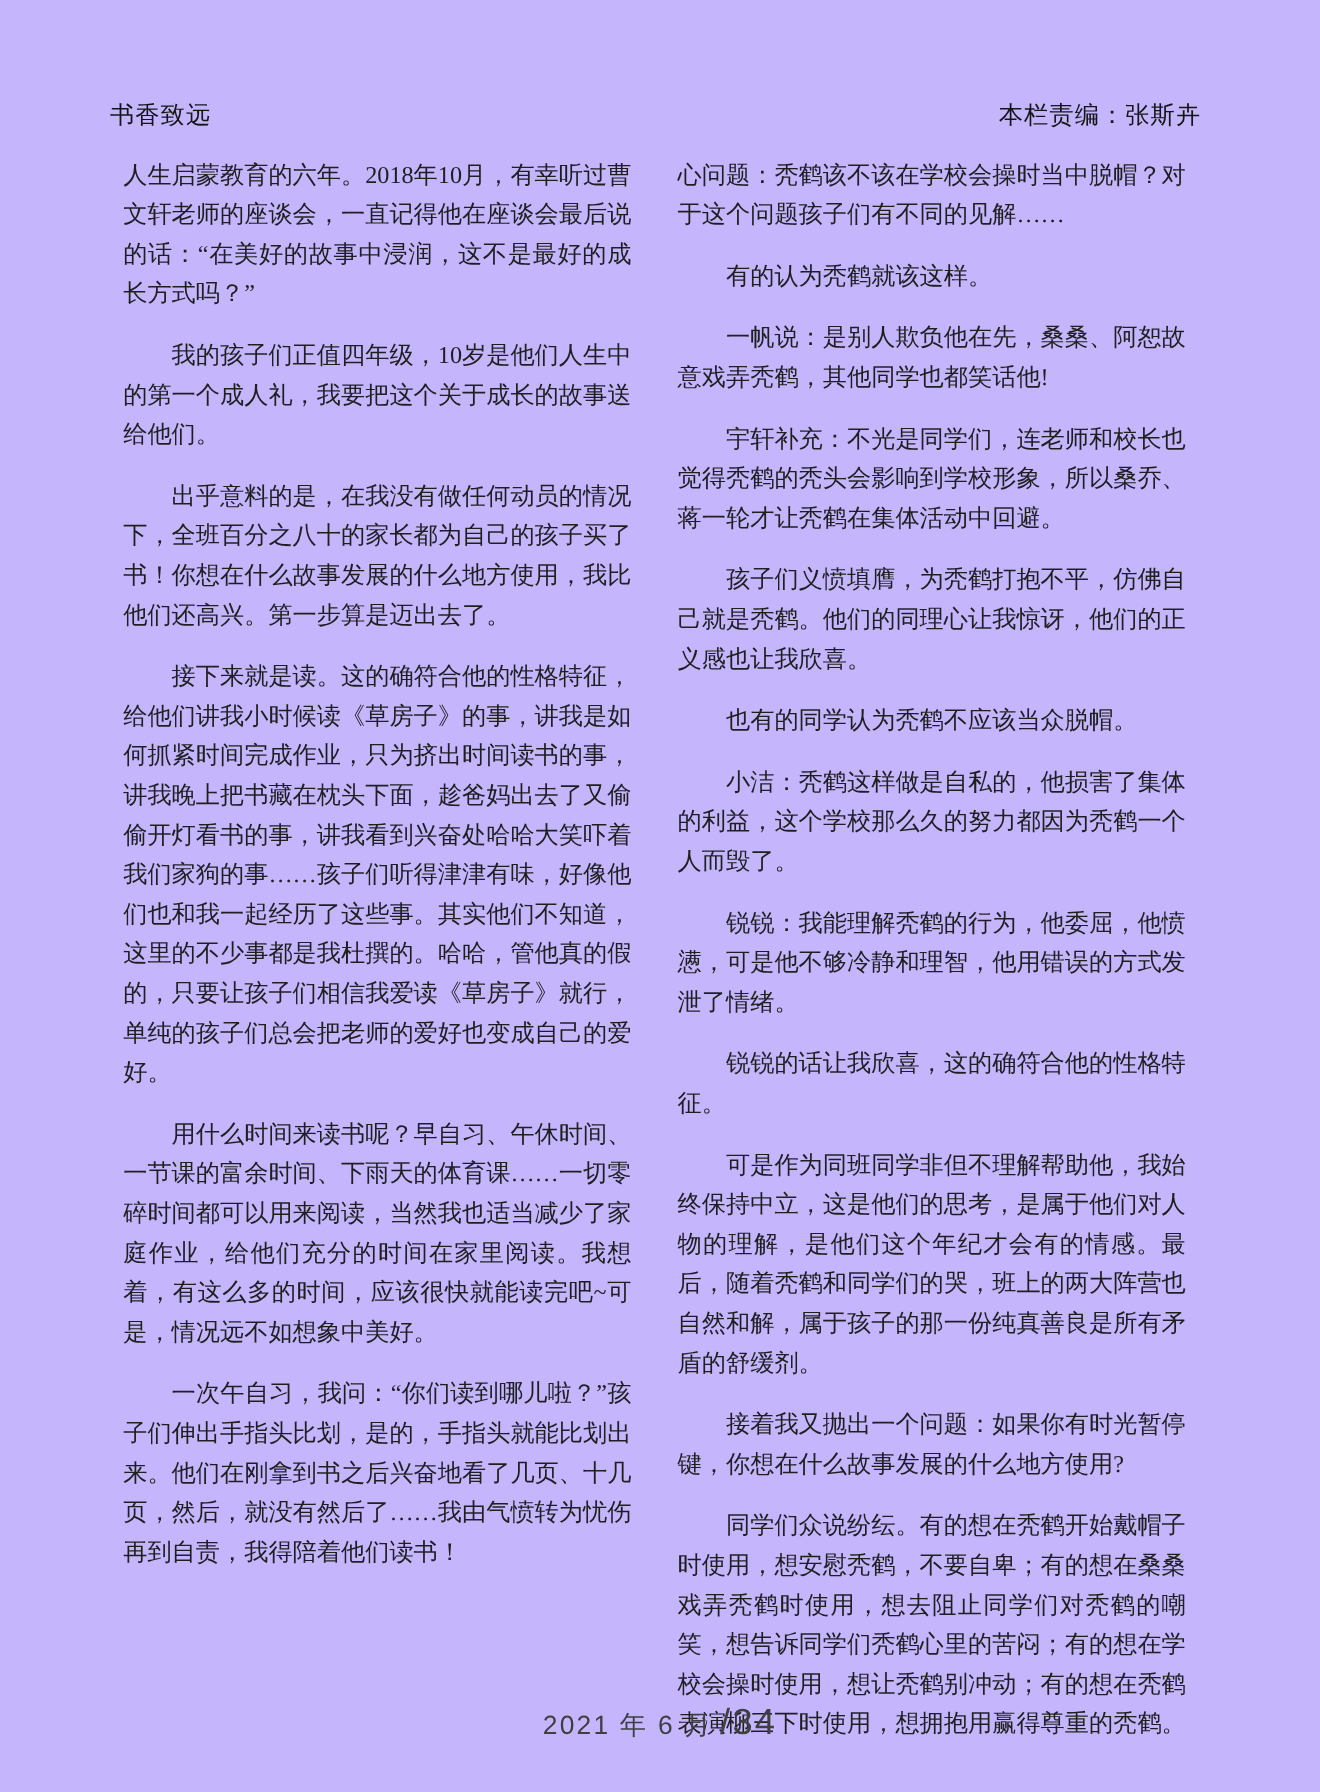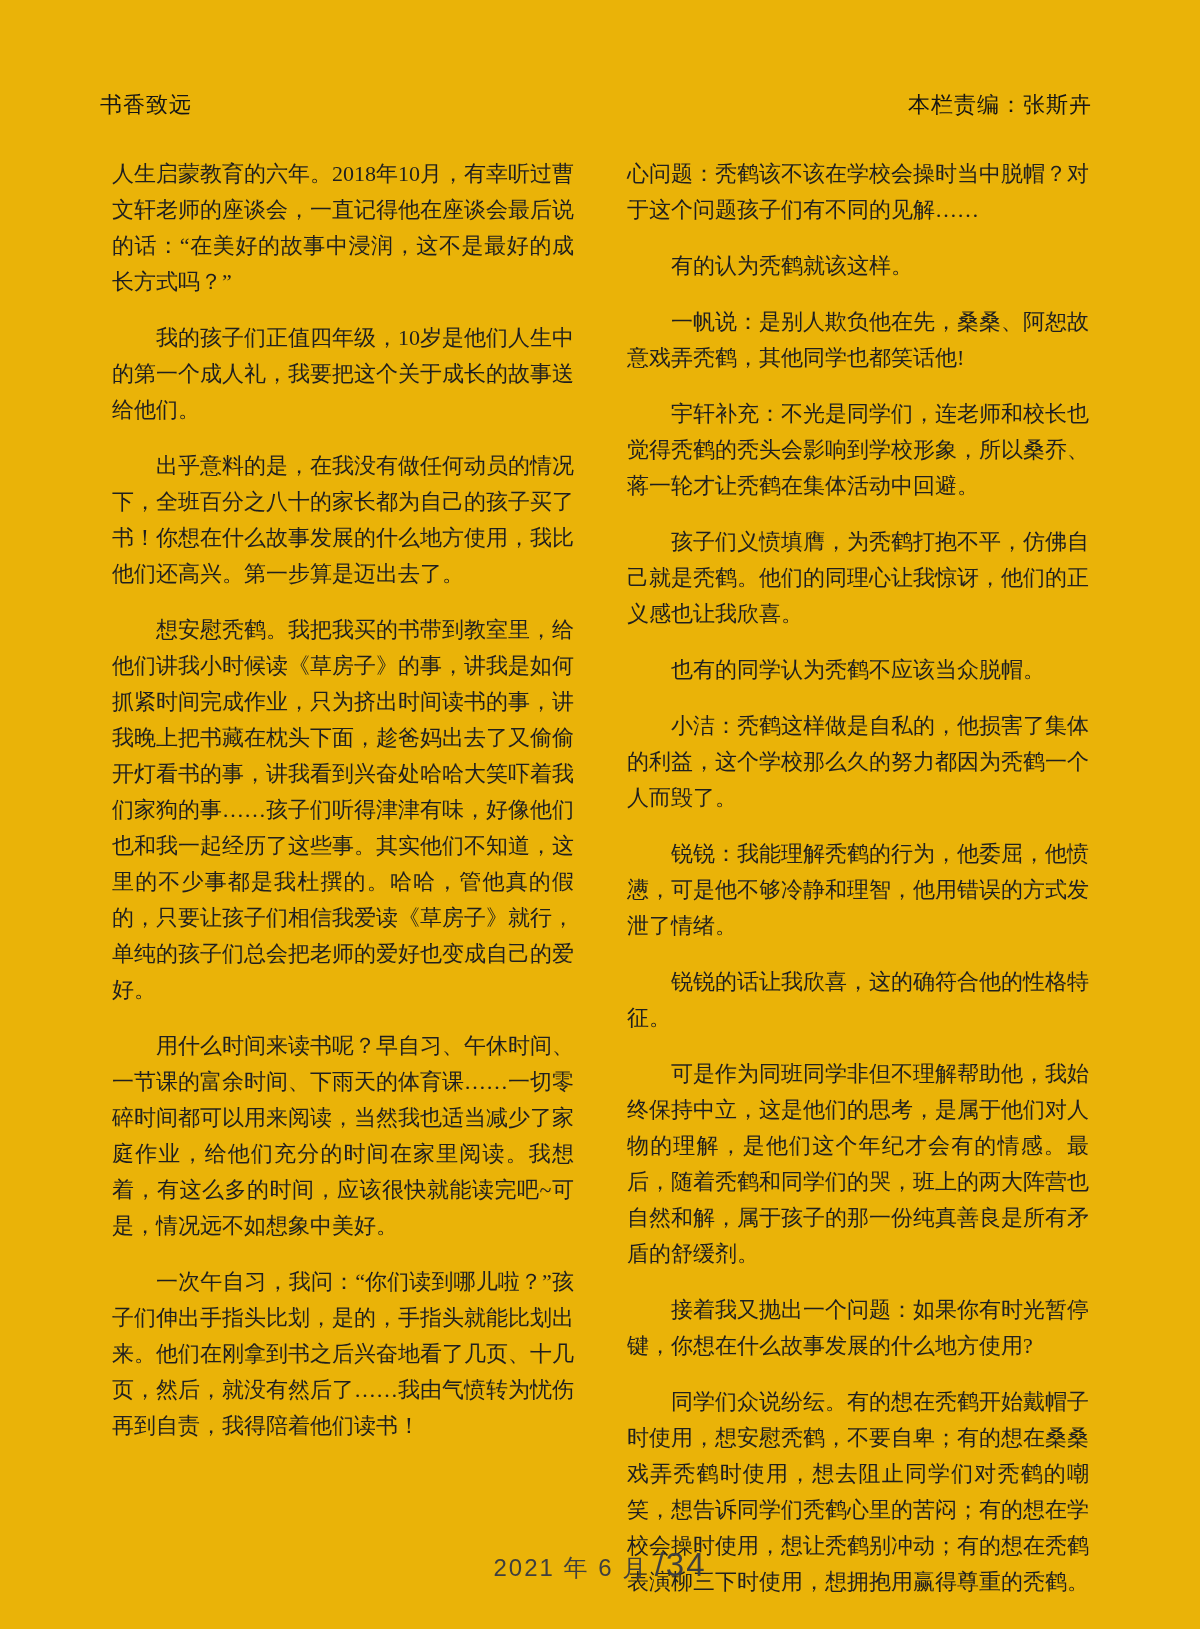--- a/index.html
+++ b/index.html
@@ -5,44 +5,44 @@
   html, body {
     margin: 0;
     padding: 0;
     background: #e8e8e8;
   }
   .page {
     position: relative;
     width: 1200px;
     height: 1629px;
     margin: 0 auto;
-    background: #eab308;
+    background: #c4b5fd;
     font-family: "Liberation Serif", serif;
     color: #1f1f1f;
     overflow: hidden;
   }
   .page-header {
     position: absolute;
     top: 90px;
     left: 100px;
     right: 108px;
     display: flex;
     justify-content: space-between;
     align-items: baseline;
     font-family: "Liberation Sans", sans-serif;
     font-size: 22px;
     color: #151515;
     letter-spacing: 1px;
   }
   .content {
     position: absolute;
-    top: 156px;
+    top: 141px;
     left: 112px;
     display: flex;
-    gap: 53px;
+    gap: 42px;
   }
   .column {
     width: 462px;
     font-size: 22px;
     line-height: 36px;
     text-align: justify;
     text-justify: inter-ideograph;
     color: #1f1f1f;
   }
   .column p {
@@ -79,21 +79,21 @@
   <div class="page-header">
     <span>书香致远</span>
     <span>本栏责编：张斯卉</span>
   </div>
 
   <div class="content">
     <div class="column">
         <p>人生启蒙教育的六年。2018年10月，有幸听过曹文轩老师的座谈会，一直记得他在座谈会最后说的话：“在美好的故事中浸润，这不是最好的成长方式吗？”</p>
         <p class="indent">我的孩子们正值四年级，10岁是他们人生中的第一个成人礼，我要把这个关于成长的故事送给他们。</p>
         <p class="indent">出乎意料的是，在我没有做任何动员的情况下，全班百分之八十的家长都为自己的孩子买了书！你想在什么故事发展的什么地方使用，我比他们还高兴。第一步算是迈出去了。</p>
-        <p class="indent">想安慰秃鹤。我把我买的书带到教室里，给他们讲我小时候读《草房子》的事，讲我是如何抓紧时间完成作业，只为挤出时间读书的事，讲我晚上把书藏在枕头下面，趁爸妈出去了又偷偷开灯看书的事，讲我看到兴奋处哈哈大笑吓着我们家狗的事……孩子们听得津津有味，好像他们也和我一起经历了这些事。其实他们不知道，这里的不少事都是我杜撰的。哈哈，管他真的假的，只要让孩子们相信我爱读《草房子》就行，单纯的孩子们总会把老师的爱好也变成自己的爱好。</p>
+        <p class="indent">接下来就是读。这的确符合他的性格特征，给他们讲我小时候读《草房子》的事，讲我是如何抓紧时间完成作业，只为挤出时间读书的事，讲我晚上把书藏在枕头下面，趁爸妈出去了又偷偷开灯看书的事，讲我看到兴奋处哈哈大笑吓着我们家狗的事……孩子们听得津津有味，好像他们也和我一起经历了这些事。其实他们不知道，这里的不少事都是我杜撰的。哈哈，管他真的假的，只要让孩子们相信我爱读《草房子》就行，单纯的孩子们总会把老师的爱好也变成自己的爱好。</p>
         <p class="indent">用什么时间来读书呢？早自习、午休时间、一节课的富余时间、下雨天的体育课……一切零碎时间都可以用来阅读，当然我也适当减少了家庭作业，给他们充分的时间在家里阅读。我想着，有这么多的时间，应该很快就能读完吧~可是，情况远不如想象中美好。</p>
         <p class="indent">一次午自习，我问：“你们读到哪儿啦？”孩子们伸出手指头比划，是的，手指头就能比划出来。他们在刚拿到书之后兴奋地看了几页、十几页，然后，就没有然后了……我由气愤转为忧伤再到自责，我得陪着他们读书！</p>
       </div>
     <div class="column">
         <p>心问题：秃鹤该不该在学校会操时当中脱帽？对于这个问题孩子们有不同的见解……</p>
         <p class="indent">有的认为秃鹤就该这样。</p>
         <p class="indent">一帆说：是别人欺负他在先，桑桑、阿恕故意戏弄秃鹤，其他同学也都笑话他!</p>
         <p class="indent">宇轩补充：不光是同学们，连老师和校长也觉得秃鹤的秃头会影响到学校形象，所以桑乔、蒋一轮才让秃鹤在集体活动中回避。</p>
         <p class="indent">孩子们义愤填膺，为秃鹤打抱不平，仿佛自己就是秃鹤。他们的同理心让我惊讶，他们的正义感也让我欣喜。</p>
         <p class="indent">也有的同学认为秃鹤不应该当众脱帽。</p>

